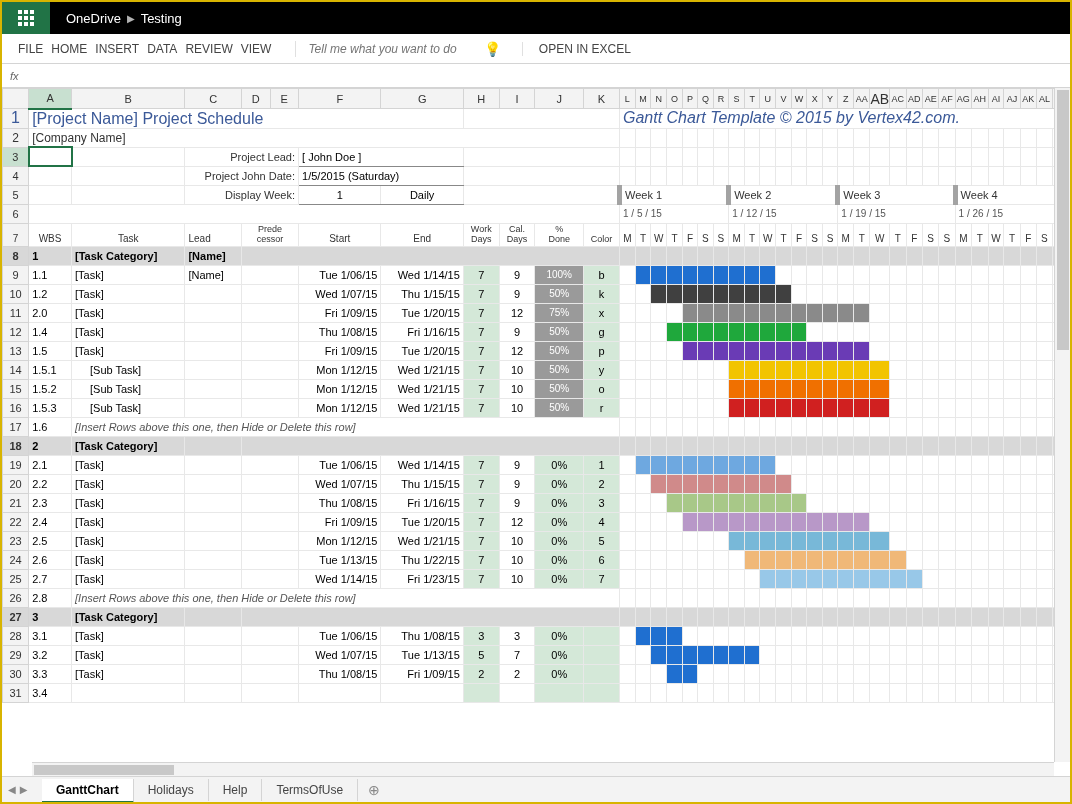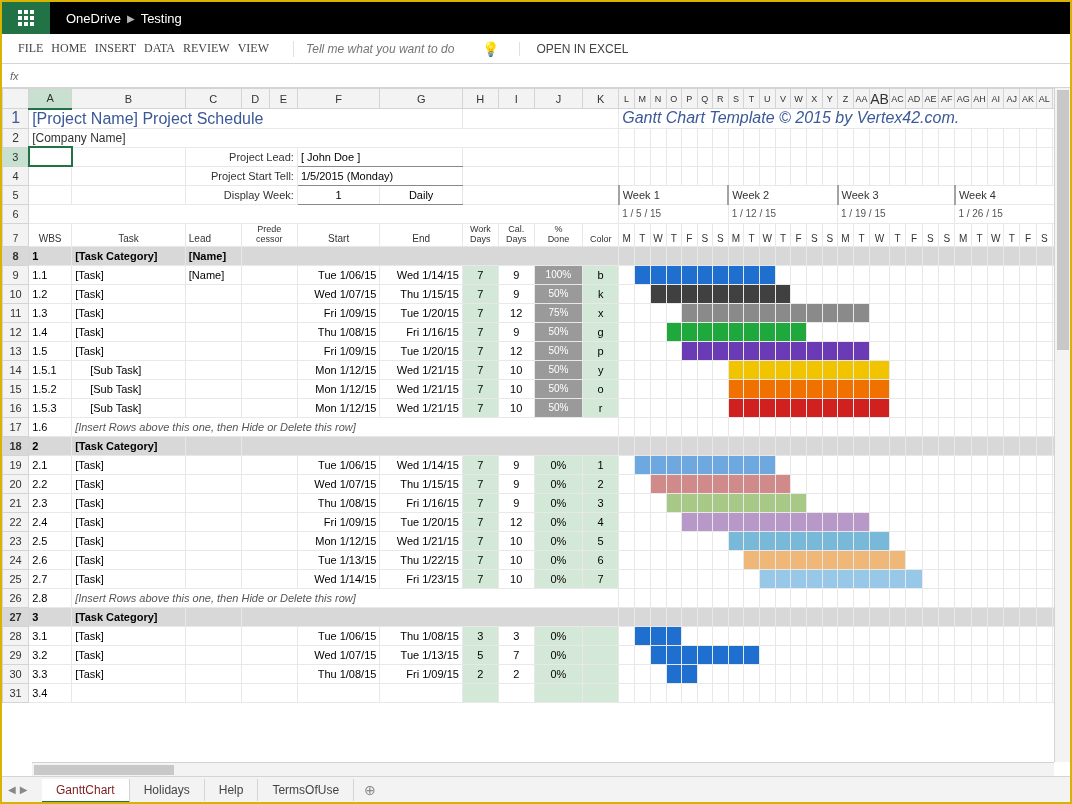--- a/index.html
+++ b/index.html
@@ -6,21 +6,21 @@
 body { font-family: "Segoe UI", Arial, sans-serif; font-size: 12px; background: #fff; width: 1072px; height: 804px; overflow: hidden; border: 2px solid #d8b400; position: relative; }
 .titlebar { background: #000; height: 32px; display: flex; align-items: center; color: #fff; }
 .waffle { width: 48px; height: 32px; background: #217346; display: flex; align-items: center; justify-content: center; cursor: pointer; }
 .waffle-grid { display: grid; grid-template-columns: repeat(3, 4px); grid-template-rows: repeat(3, 4px); gap: 2px; }
 .waffle-grid span { background: #fff; width: 4px; height: 4px; }
 .app-name { background: #217346; height: 32px; display: flex; align-items: center; padding: 0 20px; font-size: 15px; color: #fff; }
 .breadcrumb { padding: 0 16px; font-size: 13px; display: flex; align-items: center; gap: 6px; }
 .breadcrumb .chev { font-size: 10px; opacity: 0.7; }
 .doc-title { flex: 1; text-align: center; font-size: 13px; color: #fff; padding-right: 120px; }
 .ribbon { background: #fff; height: 30px; display: flex; align-items: center; gap: 20px; padding: 0 12px; border-bottom: 1px solid #d4d4d4; font-size: 12px; color: #444; }
-.ribbon-tab { cursor: pointer; padding: 4px 4px; font-family: Liberation Serif, serif; }
+.ribbon-tab { cursor: pointer; padding: 4px 4px; }
 .tell-me { display: flex; align-items: center; gap: 6px; color: #888; border-left: 1px solid #e0e0e0; padding-left: 12px; }
 .tell-me input { border: none; outline: none; font-size: 12px; width: 170px; color: #888; font-style: italic; }
 .bulb { color: #f0a800; font-size: 14px; }
 .open-excel { border-left: 1px solid #e0e0e0; padding-left: 16px; color: #444; cursor: pointer; }
 .fx-bar { height: 24px; border-bottom: 1px solid #d4d4d4; display: flex; align-items: center; padding: 0 8px; font-style: italic; color: #666; font-size: 11px; }
 .sheet-area { position: relative; overflow: auto; height: calc(100% - 32px - 30px - 24px - 26px); background: #fff; }
 table { border-collapse: collapse; table-layout: fixed; }
 .col-header th { background: #f3f3f3; border: 1px solid #d4d4d4; font-weight: normal; font-size: 11px; color: #333; height: 20px; text-align: center; position: relative; }
 .col-header th.sel { background: #c8e0d0; border-bottom: 2px solid #217346; }
 .row-header { background: #f3f3f3; border: 1px solid #d4d4d4; text-align: center; font-size: 11px; color: #333; width: 28px; }
@@ -30,29 +30,29 @@
 .company-row td { font-size: 12px; color: #333; }
 .active-cell { outline: 2px solid #217346; outline-offset: -1px; }
 .lbl-right { text-align: right; color: #333; }
 .hdr7 td { text-align: center; color: #333; font-size: 10px; vertical-align: bottom; padding-bottom: 2px; }
 .cat-row td { background: #d8d8d8; font-weight: bold; }
 .green-cell { background: #d4e8d8; text-align: center; }
 .grey-cell { background: #9a9a9a; color: #fff; text-align: center; font-size: 10px; padding: 0 11px; }
 .center { text-align: center; }
 .right { text-align: right; }
 .italic-note { font-style: italic; color: #555; }
-.week-hdr { text-align: left; border-left: 2px solid #a3a3a3; font-size: 11px; padding-left: 3px; background: #fff; color: #333; margin-top: 20px; }
+.week-hdr { text-align: left; border-left: 5px solid #a3a3a3; font-size: 11px; padding-left: 3px; background: #fff; color: #333; margin-top: 20px; }
 .week-date { text-align: left; border-left: 1px solid #bbb; font-size: 10px; padding-left: 3px; color: #555; background: #fff; }
 .day-hdr { text-align: center; font-size: 9px; color: #555; border-left: 1px solid #e8e8e8; padding: 0; width: 16px; }
 .day-cell { border-left: 1px solid #f0f0f0; padding: 0; width: 16px; }
 .template-note { font-style: italic; color: #888; font-size: 10px; }
 .sheet-tabs { position: absolute; bottom: 0; left: 0; right: 0; height: 26px; background: #f3f3f3; border-top: 1px solid #d4d4d4; display: flex; align-items: center; padding-left: 40px; font-size: 12px; }
 .sheet-tabs .nav { position: absolute; left: 6px; display: flex; gap: 4px; color: #888; font-size: 10px; }
 .sheet-tab { padding: 4px 14px; border-right: 1px solid #d4d4d4; cursor: pointer; color: #444; }
-.sheet-tab.active { background: #fff; border-bottom: 2px solid #217346; font-weight: normal; color: #7f1d1d; }
+.sheet-tab.active { background: #fff; border-bottom: 2px solid #217346; font-weight: bold; color: #000000; }
 .add-sheet { padding: 0 10px; color: #888; font-size: 14px; cursor: pointer; }
 .scrollbar-h { position: absolute; bottom: 26px; left: 30px; right: 16px; height: 14px; background: #f3f3f3; border-top: 1px solid #d4d4d4; }
 .scrollbar-h .thumb { position: absolute; left: 2px; width: 140px; height: 10px; top: 2px; background: #c8c8c8; }
 .scrollbar-v { position: absolute; right: 0; top: 86px; bottom: 40px; width: 16px; background: #f3f3f3; border-left: 1px solid #d4d4d4; }
 .scrollbar-v .thumb { position: absolute; top: 2px; height: 260px; width: 12px; left: 2px; background: #c8c8c8; }
 .underline { border-bottom: 1px solid #888; }
 </style>
 </head>
 <body>
 
@@ -248,22 +248,22 @@
           <td class="day-cell"></td>
           <td class="day-cell"></td>
           <td class="day-cell"></td>
           <td class="day-cell"></td>
           <td class="day-cell"></td>
         </tr>
         <tr>
           <td class="row-header">4</td>
           <td></td>
           <td></td>
-          <td colspan="3" class="lbl-right">Project Start Tell:</td>
-          <td colspan="2" class="underline">1/5/2015 (Monday)</td>
+          <td colspan="3" class="lbl-right">Project John Date:</td>
+          <td colspan="2" class="underline">1/5/2015 (Saturday)</td>
           <td colspan="4"></td>
           <td class="day-cell"></td>
           <td class="day-cell"></td>
           <td class="day-cell"></td>
           <td class="day-cell"></td>
           <td class="day-cell"></td>
           <td class="day-cell"></td>
           <td class="day-cell"></td>
           <td class="day-cell"></td>
           <td class="day-cell"></td>
@@ -461,21 +461,21 @@
           <td class="day-cell"></td>
           <td class="day-cell"></td>
           <td class="day-cell"></td>
           <td class="day-cell"></td>
           <td class="day-cell"></td>
           <td class="day-cell"></td>
           <td class="day-cell"></td>
         </tr>
         <tr>
           <td class="row-header">11</td>
-          <td>1.3</td>
+          <td>2.0</td>
           <td style="text-align:left;">[Task]</td>
           <td></td>
           <td colspan="2"></td>
           <td class="right">Fri 1/09/15</td>
           <td class="right">Tue 1/20/15</td>
           <td class="green-cell">7</td>
           <td class="center">12</td>
           <td class="grey-cell">75%</td>
           <td class="green-cell">x</td>
           <td class="day-cell"></td>

